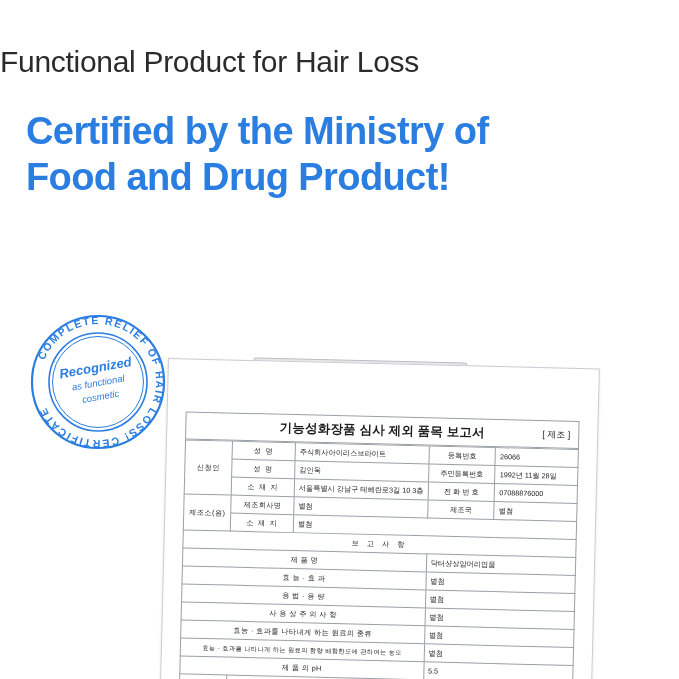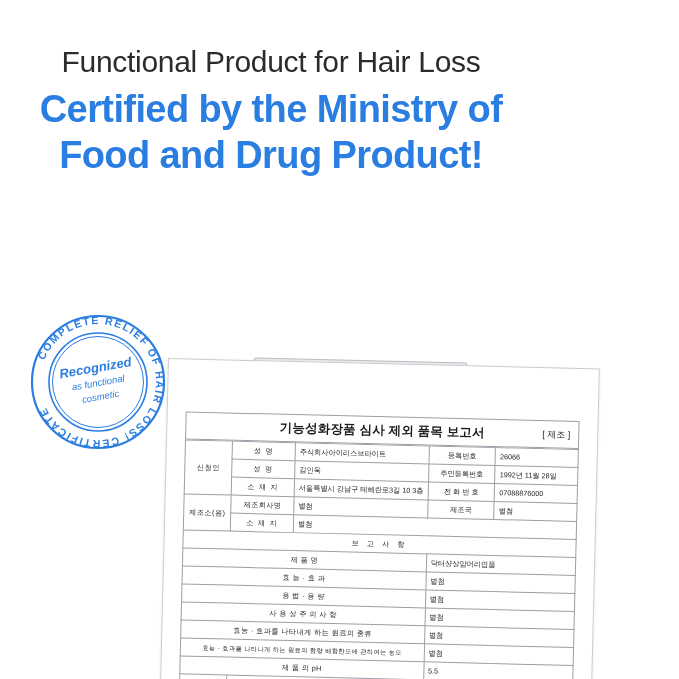--- a/index.html
+++ b/index.html
@@ -14,37 +14,37 @@
     font-family: "Liberation Sans", sans-serif;
     position: relative;
   }
 
   
   .headline-block {
     position: absolute;
     top: 44px;
     left: 0;
     width: 542px;
-    text-align: center;
+    text-align: left;
   }
   .headline-sub {
     font-size: 30px;
     font-weight: 400;
     color: #2b2b2b;
     letter-spacing: -0.3px;
     line-height: 1.2;
   }
   .headline-main {
-    margin-top: 6px;
+    margin-top: 28px;
     font-size: 38px;
     font-weight: 700;
     color: #2a7de1;
     letter-spacing: -0.6px;
     line-height: 1.22;
-    padding: 0 20px;
+    padding: 0 26px;
   }
 
   
   .doc-area {
     position: absolute;
     left: 0;
     top: 300px;
     width: 679px;
     height: 379px;
   }

